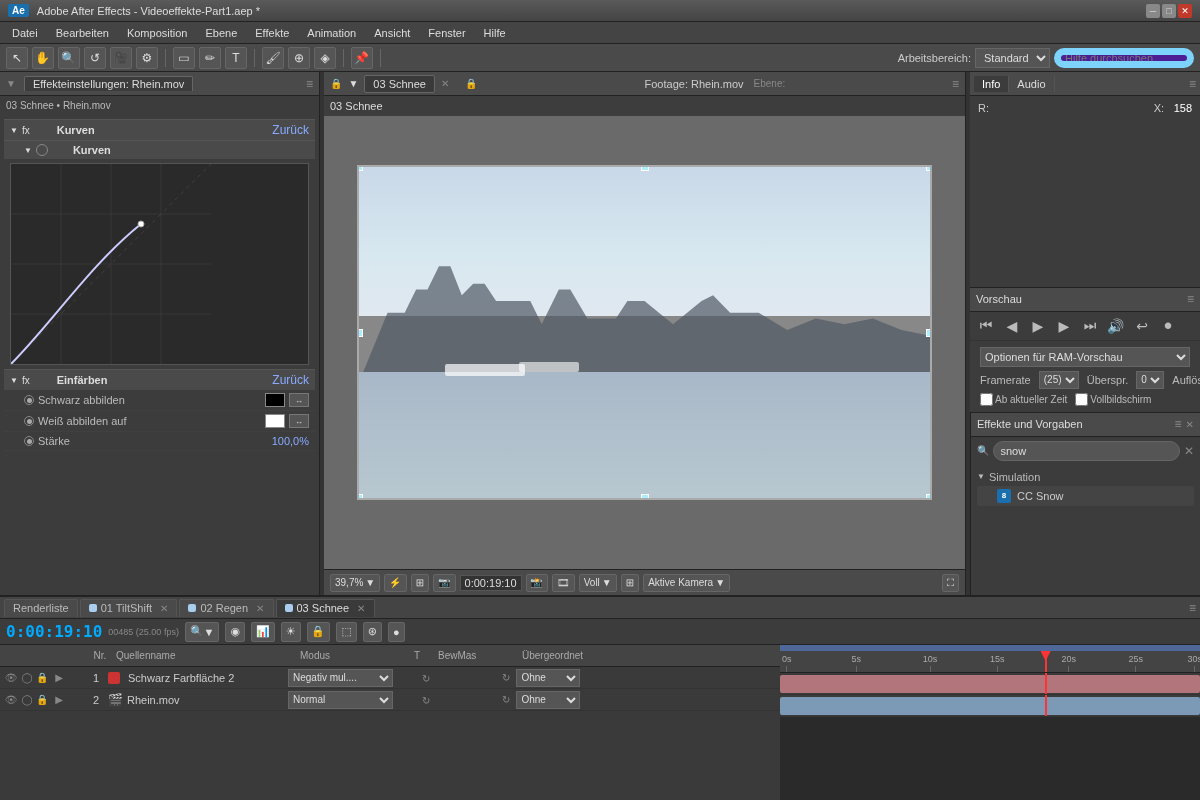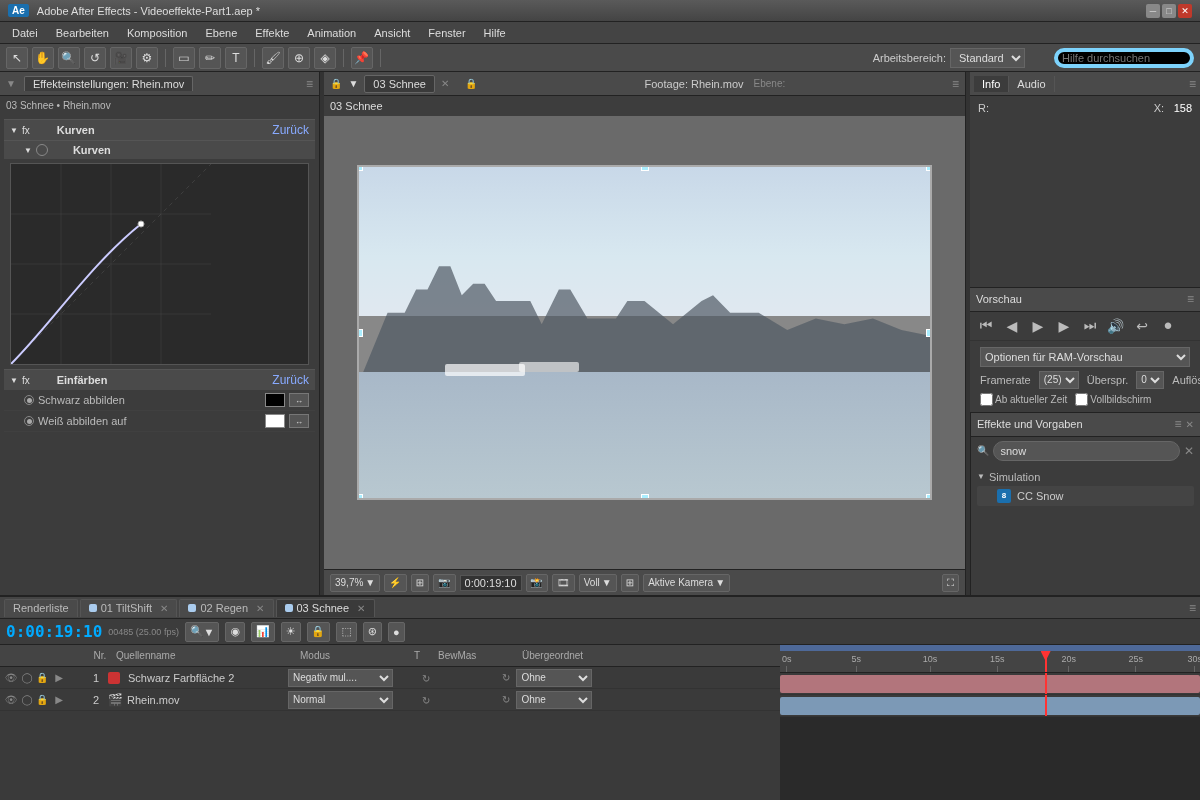--- a/index.html
+++ b/index.html
@@ -111,29 +111,28 @@
     }
     .toolbar-workspace select {
       background: #555;
       border: 1px solid #666;
       color: #ddd;
       padding: 1px 4px;
       font-size: 11px;
       height: 20px;
     }
     .toolbar-search {
-      background: #000000;
-      border: 4px solid #7dd3fc;
+      background: #4c1d95;
+      border: 7px solid #7dd3fc;
       color: #ddd;
       padding: 1px 4px;
       font-size: 11px;
       height: 20px;
       width: 140px;
       border-radius: 10px;
-      margin-left: 25px;
     }
 
     
     #main-area {
       display: flex;
       height: calc(800px - 22px - 22px - 28px - 205px);
     }
 
     
     #left-panel {
@@ -715,21 +714,21 @@
     }
     .tl-layer-row select {
       background: #555;
       border: 1px solid #666;
       color: #ddd;
       font-size: 10px;
       height: 18px;
       width: 100px;
     }
     .tl-layer-row .mode-select { width: 105px; }
-    .tl-layer-row .parent-select { width: 76px; }
+    .tl-layer-row .parent-select { width: 64px; }
     .tl-layer-row .cycle-icon { font-size: 10px; color: #888; margin: 0 4px; }
 
     
     .tl-tracks {
       flex: 1;
       background: #2a2a2a;
       overflow: hidden;
       position: relative;
     }
     .tl-ruler {
@@ -946,20 +945,27 @@
           <div class="einfarben-icon">↔</div>
         </div>
         <div class="einfarben-row">
           <span class="radio-dot">
               <span class="inner"></span>
             </span>
           <label>Weiß abbilden auf</label>
           <div class="color-swatch" style="background:#fff;"></div>
           <div class="einfarben-icon">↔</div>
         </div>
+        <div class="einfarben-row">
+          <span class="radio-dot">
+              <span class="inner"></span>
+            </span>
+          <label>Stärke</label>
+          <span class="starke-value">100,0%</span>
+        </div>
       </div>
     </div>
   </div>
 
   <div class="panel-resize-handle"></div>
 
   <div id="center-panel">
     <div class="comp-header">
       <span style="font-size:10px;color:#888;">🔒</span>
       <span style="font-size:10px;cursor:pointer;">▼</span>

